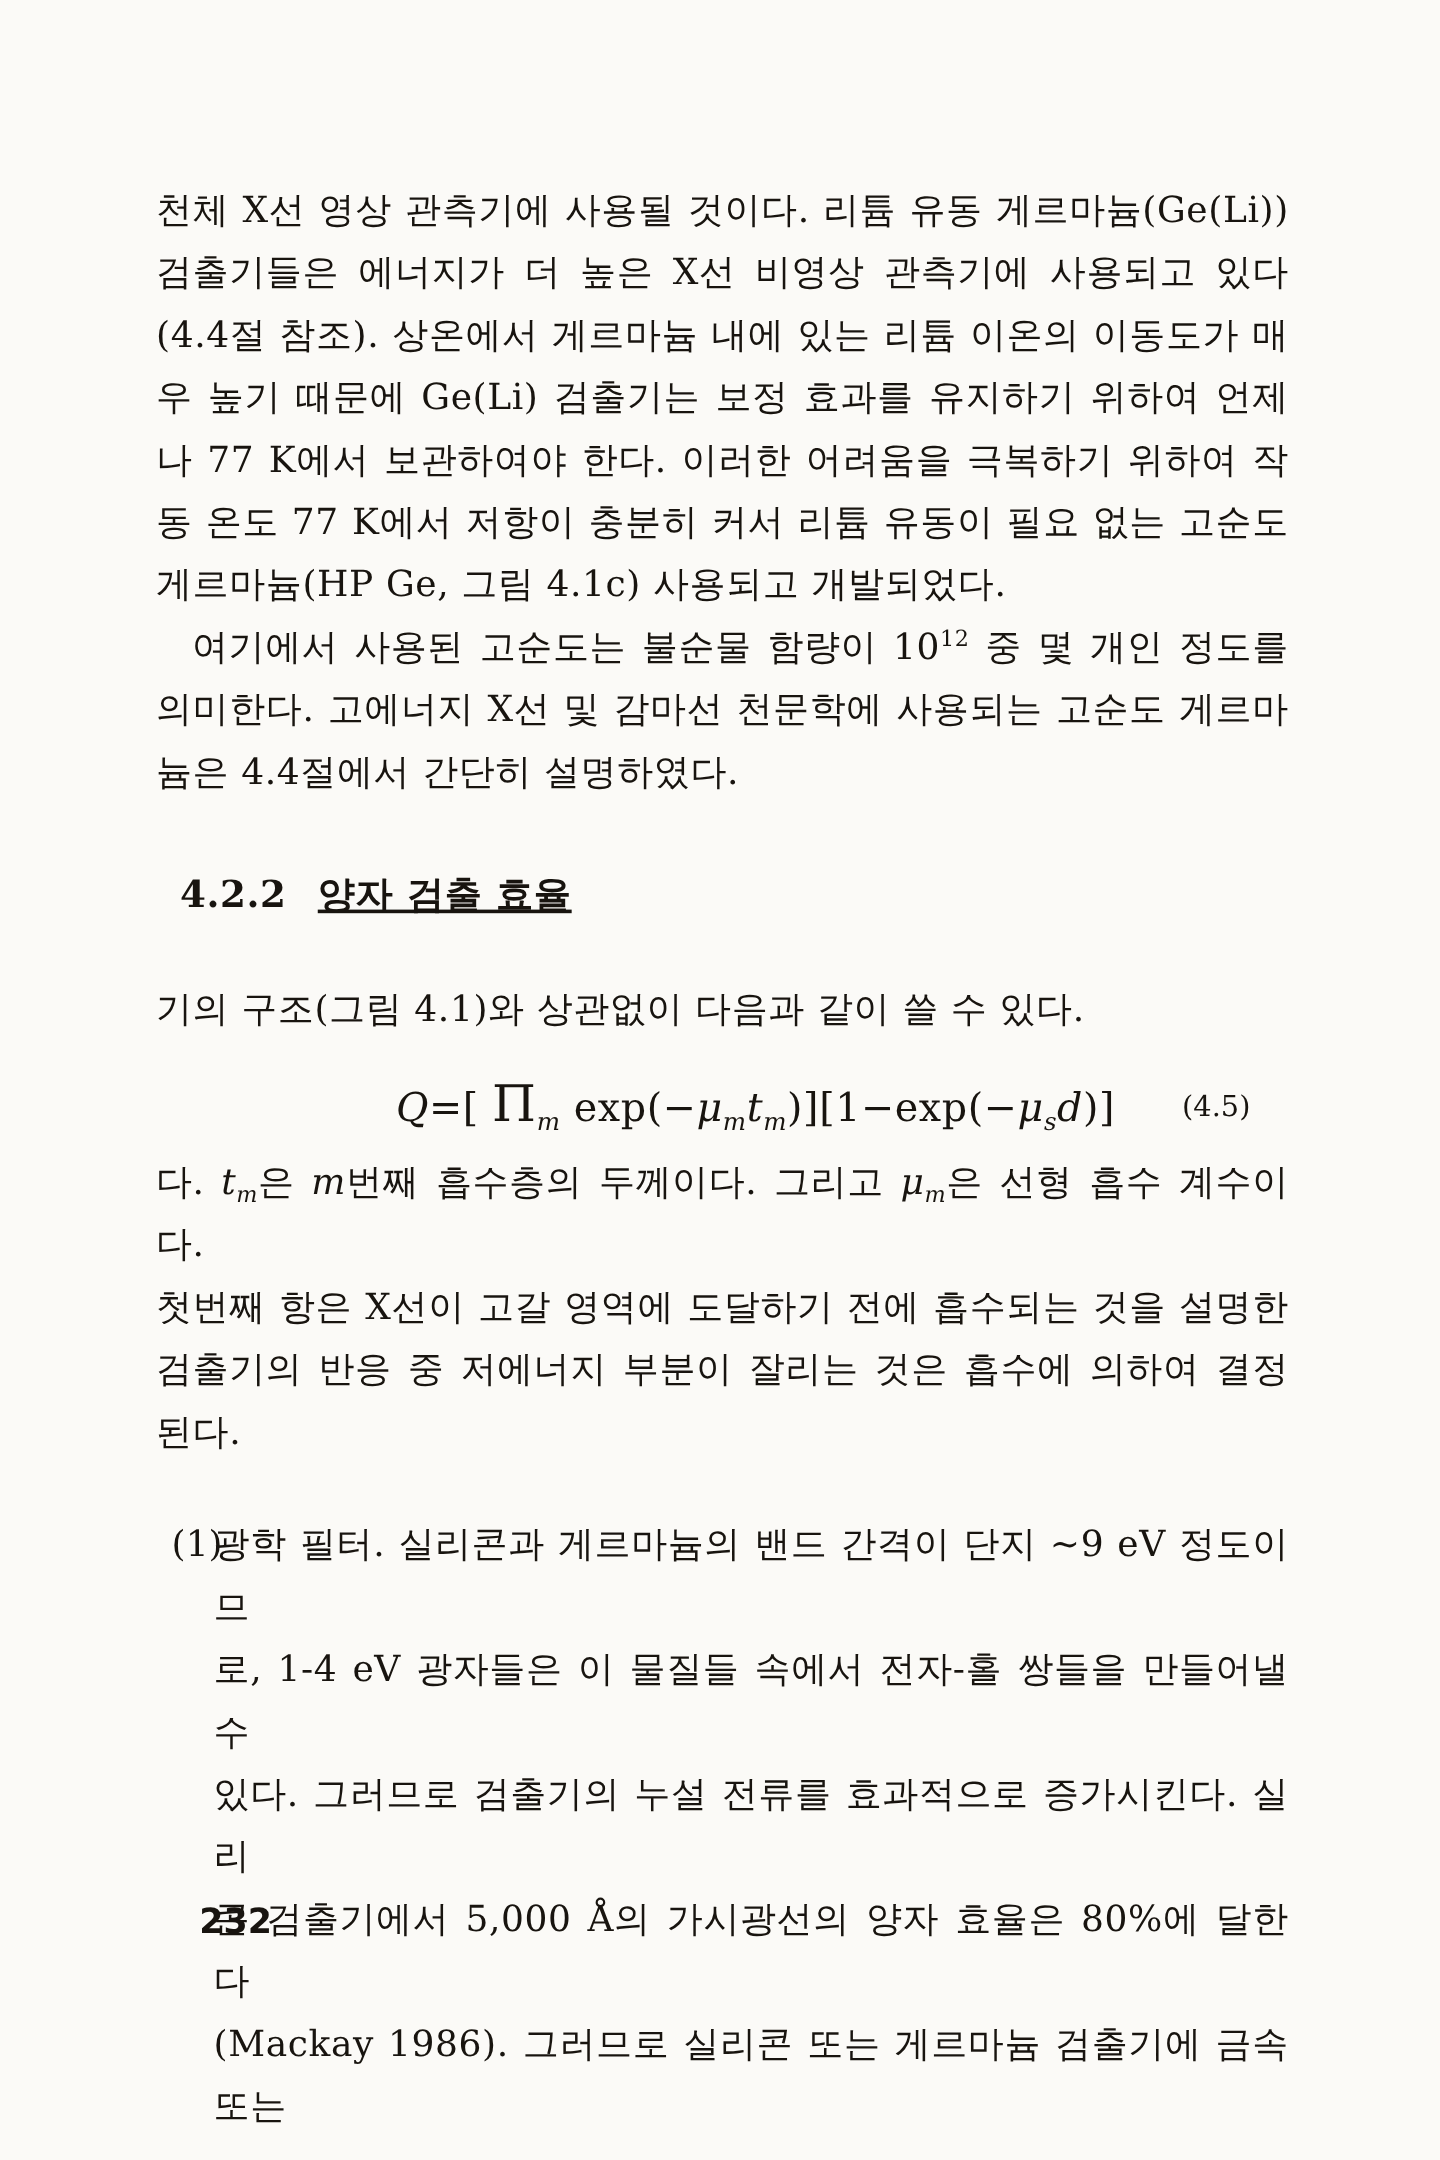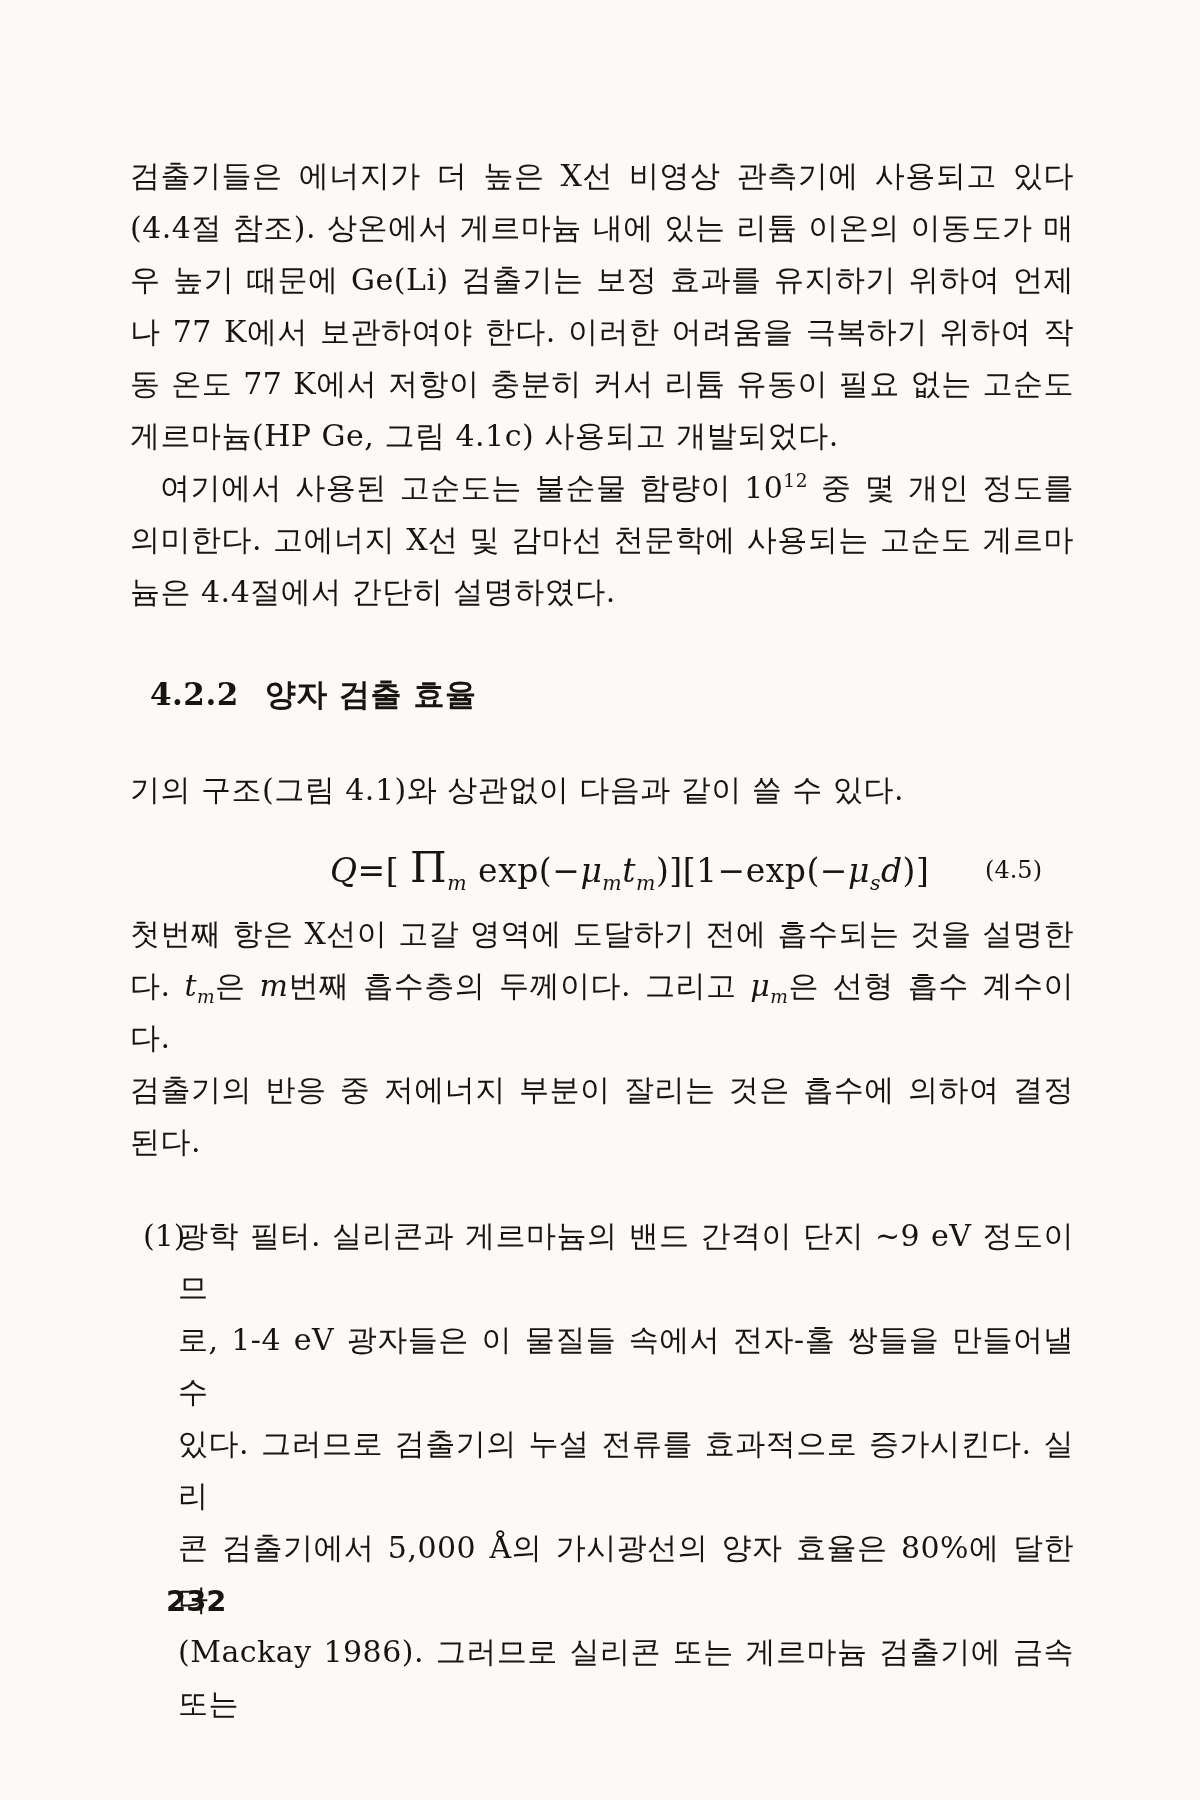--- a/index.html
+++ b/index.html
@@ -40,21 +40,21 @@
   }
   .it { font-style: italic; }
   .section-heading {
     margin-top: 50px;
     font-size: 31px;
     line-height: 52px;
     font-weight: bold;
     padding-left: 20px;
     letter-spacing: 0.5px;
   }
-  .heading-title { margin-left: 26px; }
+  .heading-title { margin-left: 26px; text-decoration: underline; }
   .para { margin: 0; }
   .p3 { margin-top: 44px; }
   .equation-row {
     margin-top: 22px;
     margin-bottom: 6px;
     height: 64px;
     display: flex;
     align-items: center;
   }
   .equation {
@@ -88,20 +88,21 @@
     font-weight: bold;
     font-size: 29px;
   }
 </style>
 </head>
 <body>
 
 <div class="body-column">
 
   <div class="para">
+    <div class="line just">천체 X선 영상 관측기에 사용될 것이다. 리튬 유동 게르마늄(Ge(Li))</div>
     <div class="line just">검출기들은 에너지가 더 높은 X선 비영상 관측기에 사용되고 있다</div>
     <div class="line just">(4.4절 참조). 상온에서 게르마늄 내에 있는 리튬 이온의 이동도가 매</div>
     <div class="line just">우 높기 때문에 Ge(Li) 검출기는 보정 효과를 유지하기 위하여 언제</div>
     <div class="line just">나 77 K에서 보관하여야 한다. 이러한 어려움을 극복하기 위하여 작</div>
     <div class="line just">동 온도 77 K에서 저항이 충분히 커서 리튬 유동이 필요 없는 고순도</div>
     <div class="line">게르마늄(HP Ge, 그림 4.1c) 사용되고 개발되었다.</div>
   </div>
 
   <div class="para">
     <div class="line just indent"><span>여기에서 사용된 고순도는 불순물 함량이 10</span><span class="sup">12</span><span> 중 몇 개인 정도를</span></div>
@@ -116,22 +117,22 @@
   <div class="para p3">
     <div class="line">기의 구조(그림 4.1)와 상관없이 다음과 같이 쓸 수 있다.</div>
   </div>
 
   <div class="equation-row">
     <div class="equation"><span class="it">Q</span><span>=[ </span><span class="prod">Π</span><span class="sub it">m</span><span> exp(−</span><span class="it">μ</span><span class="sub it">m</span><span class="it">t</span><span class="sub it">m</span><span>)][1−exp(−</span><span class="it">μ</span><span class="sub it">s</span><span class="it">d</span><span>)]</span></div>
     <div class="equation-number">(4.5)</div>
   </div>
 
   <div class="para">
+    <div class="line just"><span>다. </span><span class="it">t</span><span class="sub it">m</span><span>은 </span><span class="it">m</span><span>번째 흡수층의 두께이다. 그리고 </span><span class="it">μ</span><span class="sub it">m</span><span>은 선형 흡수 계수이다.</span></div>
     <div class="line just">첫번째 항은 X선이 고갈 영역에 도달하기 전에 흡수되는 것을 설명한</div>
-    <div class="line just"><span>다. </span><span class="it">t</span><span class="sub it">m</span><span>은 </span><span class="it">m</span><span>번째 흡수층의 두께이다. 그리고 </span><span class="it">μ</span><span class="sub it">m</span><span>은 선형 흡수 계수이다.</span></div>
     <div class="line just">검출기의 반응 중 저에너지 부분이 잘리는 것은 흡수에 의하여 결정</div>
     <div class="line">된다.</div>
   </div>
 
   <div class="list-block">
     <span class="list-marker">(1)</span>
     <div class="line just">광학 필터. 실리콘과 게르마늄의 밴드 간격이 단지 ~9 eV 정도이므</div>
     <div class="line just">로, 1-4 eV 광자들은 이 물질들 속에서 전자-홀 쌍들을 만들어낼 수</div>
     <div class="line just">있다. 그러므로 검출기의 누설 전류를 효과적으로 증가시킨다. 실리</div>
     <div class="line just">콘 검출기에서 5,000 Å의 가시광선의 양자 효율은 80%에 달한다</div>

